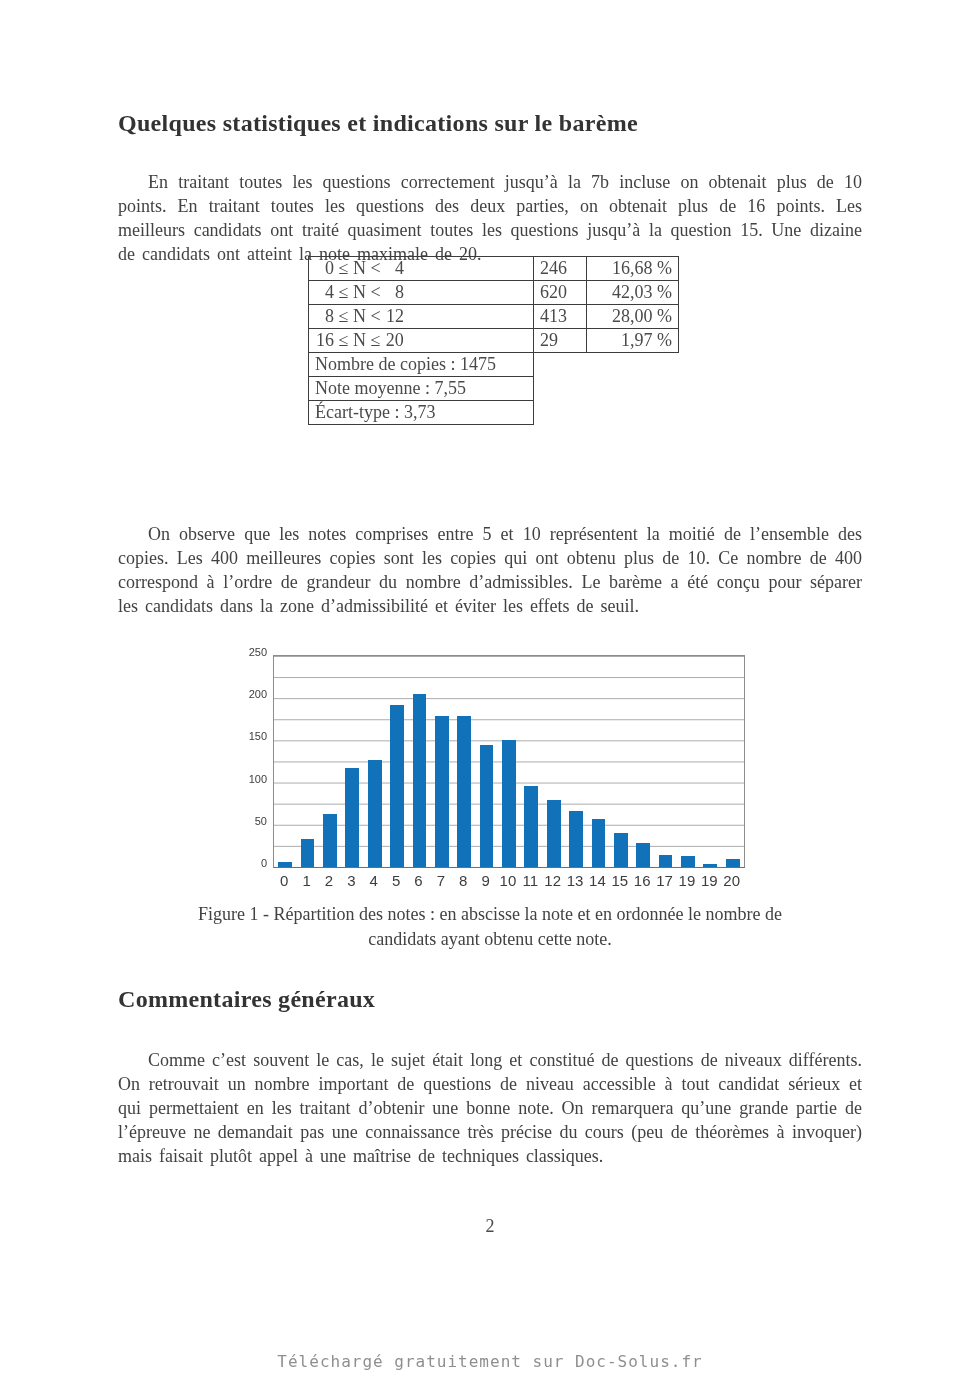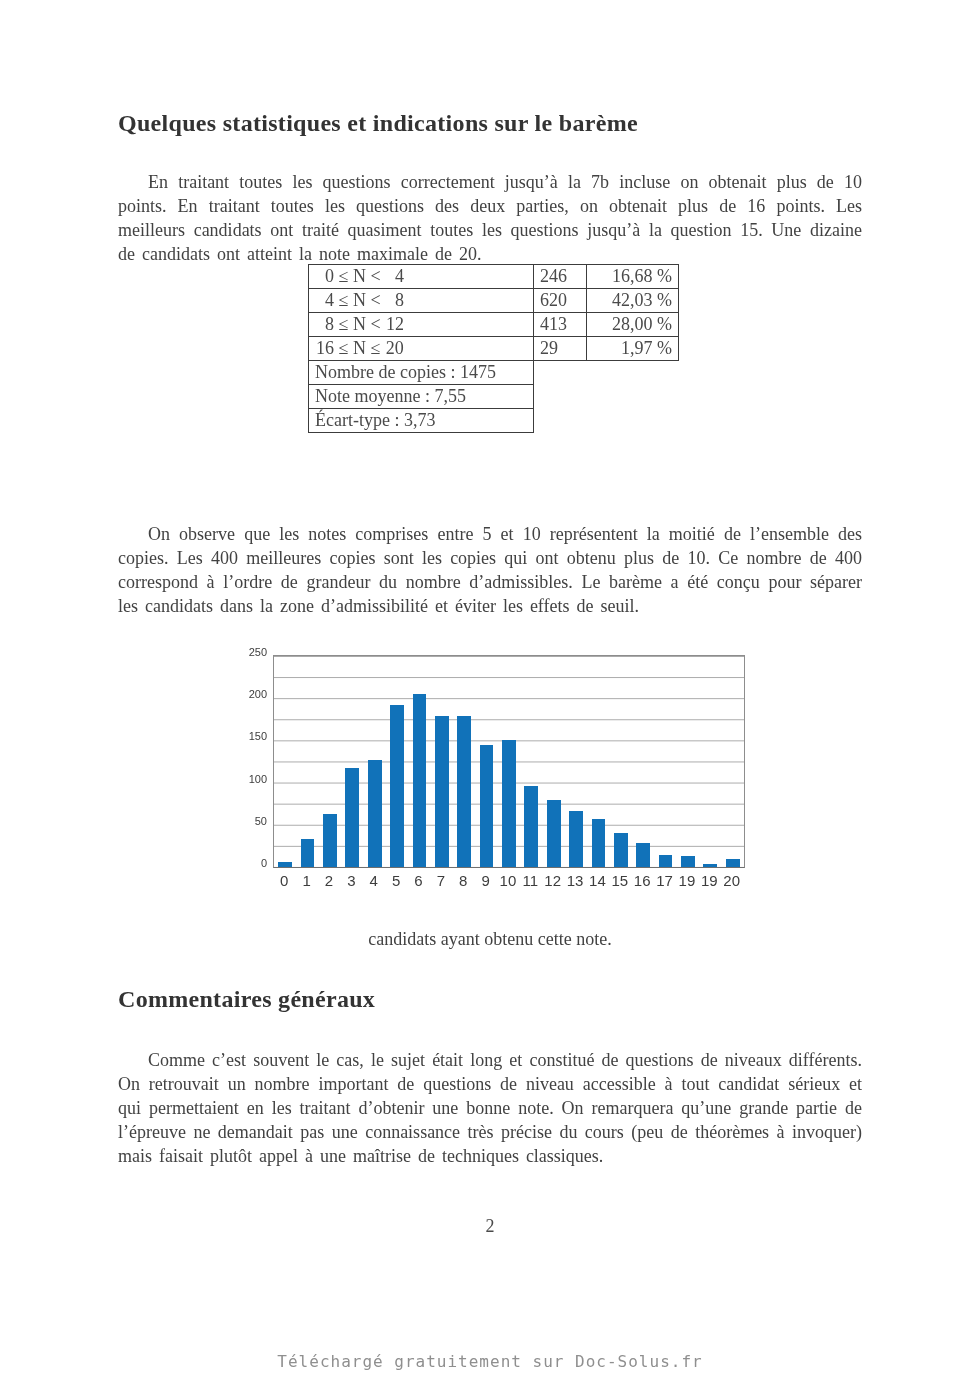--- a/index.html
+++ b/index.html
@@ -57,21 +57,21 @@
     font-size:16px;color:#8f8f8f;letter-spacing:1px;
   }
 </style>
 </head>
 <body>
 
 <h1 class="doc-heading abs" style="left:118px;top:110px;">Quelques statistiques et indications sur le barème</h1>
 
 <p class="doc-par abs" style="left:118px;top:170px;">En traitant toutes les questions correctement jusqu’à la 7b incluse on obtenait plus de 10 points. En traitant toutes les questions des deux parties, on obtenait plus de 16 points. Les meilleurs candidats ont traité quasiment toutes les questions jusqu’à la question 15. Une dizaine de candidats ont atteint la note maximale de 20.</p>
 
-<table class="stats abs" style="left:308px;top:264px;">
+<table class="stats abs" style="left:308px;top:256px;">
   <tbody>
     <tr>
       <td class="c-range"><span class="numw">0</span> <span>≤</span> <span>N</span> <span>&lt;</span> <span class="numw">4</span></td>
       <td class="c-count">246</td>
       <td class="c-pct">16,68 %</td>
     </tr>
     <tr>
       <td class="c-range"><span class="numw">4</span> <span>≤</span> <span>N</span> <span>&lt;</span> <span class="numw">8</span></td>
       <td class="c-count">620</td>
       <td class="c-pct">42,03 %</td>
@@ -201,21 +201,21 @@
       <span class="ytick" style="left: 0px; top: 211px;">0</span>
       <span class="ytick" style="left: 0px; top: 168.8px;">50</span>
       <span class="ytick" style="left: 0px; top: 126.6px;">100</span>
       <span class="ytick" style="left: 0px; top: 84.4px;">150</span>
       <span class="ytick" style="left: 0px; top: 42.2px;">200</span>
       <span class="ytick" style="left: 0px; top: 0px;">250</span>
     </div>
 </figure>
 
 <div class="caption abs" style="left:118px;top:902px;">
-  <br>
+  <span>Figure 1 - Répartition des notes : en abscisse la note et en ordonnée le nombre de</span><br>
   <span>candidats ayant obtenu cette note.</span>
 </div>
 
 <h1 class="doc-heading abs" style="left:118px;top:986px;">Commentaires généraux</h1>
 
 <p class="doc-par abs" style="left:118px;top:1048px;">Comme c’est souvent le cas, le sujet était long et constitué de questions de niveaux différents. On retrouvait un nombre important de questions de niveau accessible à tout candidat sérieux et qui permettaient en les traitant d’obtenir une bonne note. On remarquera qu’une grande partie de l’épreuve ne demandait pas une connaissance très précise du cours (peu de théorèmes à invoquer) mais faisait plutôt appel à une maîtrise de techniques classiques.</p>
 
 <div class="pagenum abs" style="left:0;top:1216px;">2</div>
 
 <div class="footer abs" style="left:0;top:1352px;">Téléchargé gratuitement sur Doc-Solus.fr</div>

